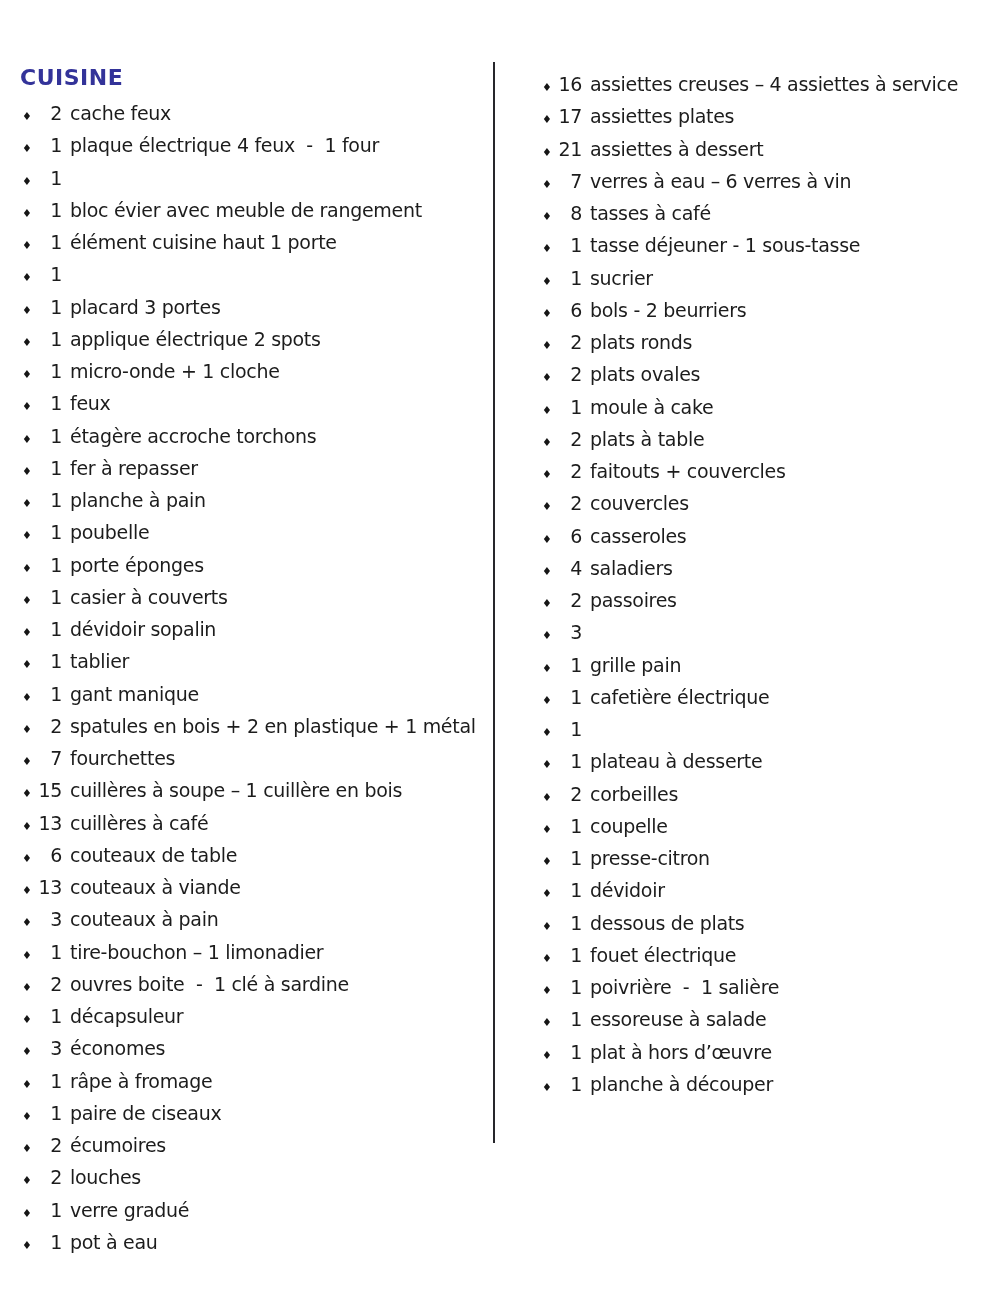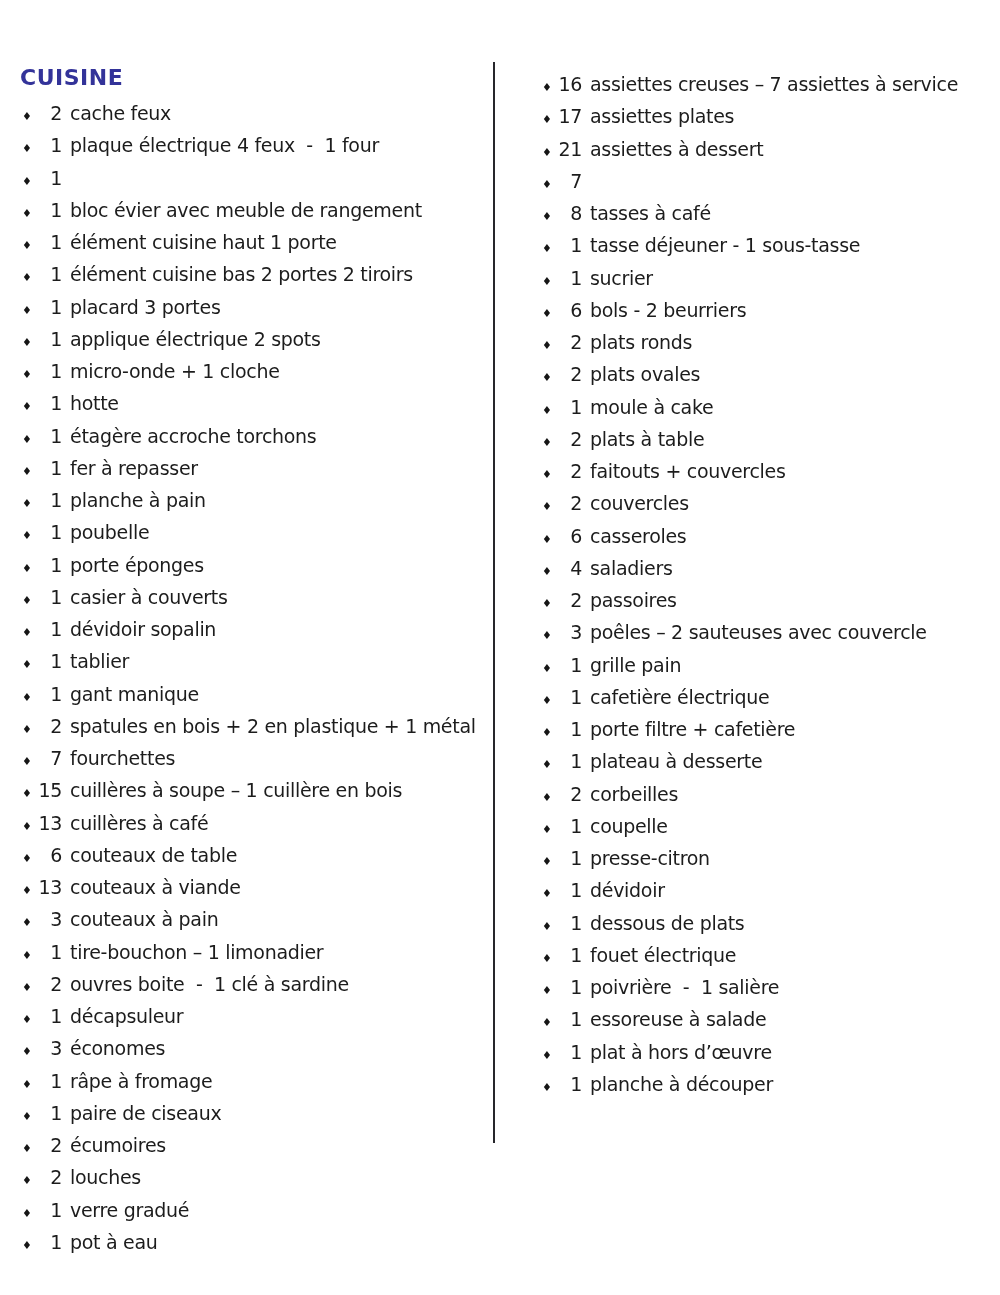--- a/index.html
+++ b/index.html
@@ -99,21 +99,20 @@
 
         <div class="row">
           <span class="bullet">♦</span>
           <span class="qty">1</span>
           <span class="label">élément cuisine haut 1 porte</span>
         </div>
 
         <div class="row">
           <span class="bullet">♦</span>
           <span class="qty">1</span>
-          <span class="label">élément cuisine bas 2 portes 2 tiroirs</span>
         </div>
 
         <div class="row">
           <span class="bullet">♦</span>
           <span class="qty">1</span>
           <span class="label">placard 3 portes</span>
         </div>
 
         <div class="row">
           <span class="bullet">♦</span>
@@ -123,21 +122,21 @@
 
         <div class="row">
           <span class="bullet">♦</span>
           <span class="qty">1</span>
           <span class="label">micro-onde + 1 cloche</span>
         </div>
 
         <div class="row">
           <span class="bullet">♦</span>
           <span class="qty">1</span>
-          <span class="label">hotte</span>
+          <span class="label">feux</span>
         </div>
 
         <div class="row">
           <span class="bullet">♦</span>
           <span class="qty">1</span>
           <span class="label">étagère accroche torchons</span>
         </div>
 
         <div class="row">
           <span class="bullet">♦</span>
@@ -290,38 +289,39 @@
         </div>
       </div>
   </div>
 
   <div class="col col-right">
     <div>
 
         <div class="row">
           <span class="bullet">♦</span>
           <span class="qty">16</span>
-          <span class="label">assiettes creuses – 7 assiettes à service</span>
+          <span class="label">assiettes creuses – 4 assiettes à service</span>
         </div>
 
         <div class="row">
           <span class="bullet">♦</span>
           <span class="qty">17</span>
           <span class="label">assiettes plates</span>
         </div>
 
         <div class="row">
           <span class="bullet">♦</span>
           <span class="qty">21</span>
           <span class="label">assiettes à dessert</span>
         </div>
 
         <div class="row">
           <span class="bullet">♦</span>
           <span class="qty">7</span>
+          <span class="label">verres à eau – 6 verres à vin</span>
         </div>
 
         <div class="row">
           <span class="bullet">♦</span>
           <span class="qty">8</span>
           <span class="label">tasses à café</span>
         </div>
 
         <div class="row">
           <span class="bullet">♦</span>
@@ -391,39 +391,37 @@
 
         <div class="row">
           <span class="bullet">♦</span>
           <span class="qty">2</span>
           <span class="label">passoires</span>
         </div>
 
         <div class="row">
           <span class="bullet">♦</span>
           <span class="qty">3</span>
-          <span class="label">poêles – 2 sauteuses avec couvercle</span>
         </div>
 
         <div class="row">
           <span class="bullet">♦</span>
           <span class="qty">1</span>
           <span class="label">grille pain</span>
         </div>
 
         <div class="row">
           <span class="bullet">♦</span>
           <span class="qty">1</span>
           <span class="label">cafetière électrique</span>
         </div>
 
         <div class="row">
           <span class="bullet">♦</span>
           <span class="qty">1</span>
-          <span class="label">porte filtre + cafetière</span>
         </div>
 
         <div class="row">
           <span class="bullet">♦</span>
           <span class="qty">1</span>
           <span class="label">plateau à desserte</span>
         </div>
 
         <div class="row">
           <span class="bullet">♦</span>

